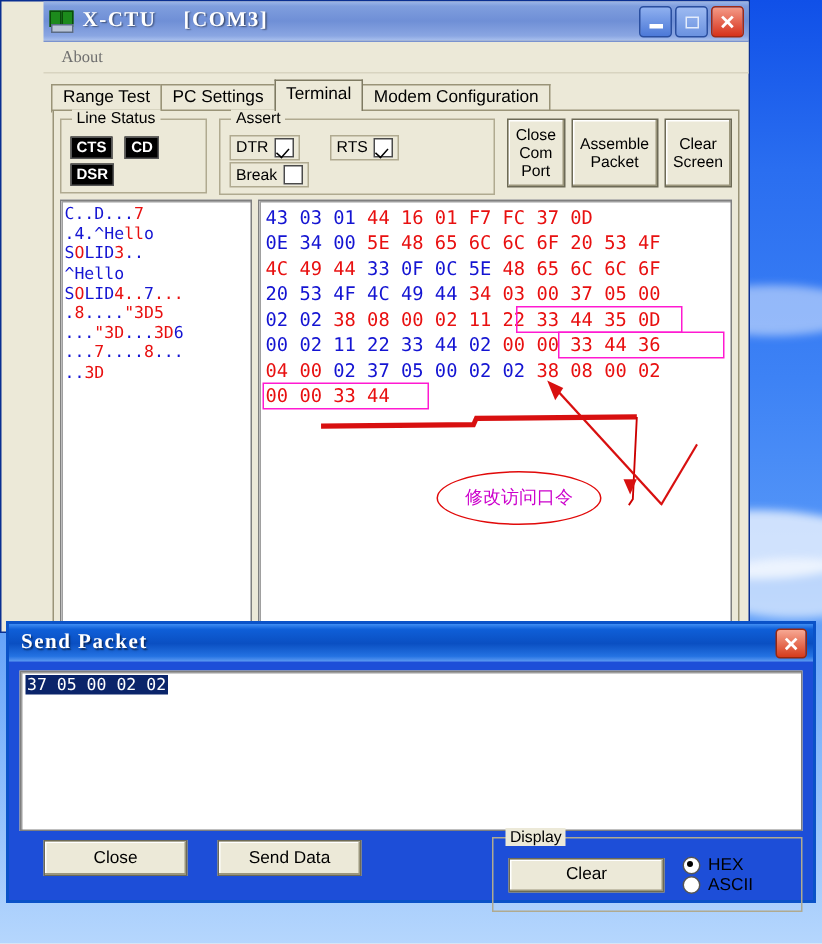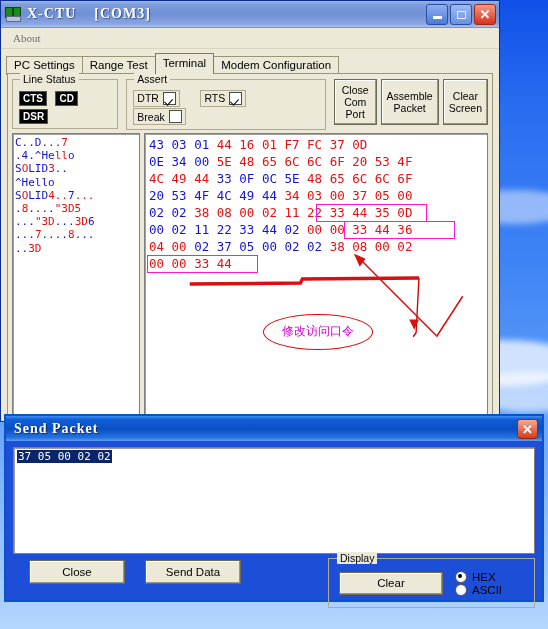--- a/index.html
+++ b/index.html
@@ -8,21 +8,21 @@
     font-family:"Liberation Sans", sans-serif;
     background:linear-gradient(to bottom,#1050e8 0%,#2a6ef0 18%,#3d82f5 40%,#5b9bf8 62%,#86b9fb 80%,#b5d6fd 100%);
   }
   
   .cloud{position:absolute;background:rgba(255,255,255,.85);border-radius:50%;filter:blur(3px);}
   #desk-wall{position:absolute;inset:0;overflow:hidden;}
 
   
   #xctu-window{
     position:absolute;left:0;top:0;width:500px;height:422px;
-    background:#ece9d8;border:1px solid #0a2f91;box-sizing:border-box;
+    background:#ece9d8;border:1px solid #0a2f91;box-sizing:border-box;padding-left:28px;
   }
   #title-bar{
     height:26px;background:linear-gradient(to bottom,#9cb6e8 0%,#7f9ede 12%,#6f8fd6 50%,#8aa6e2 88%,#a9c0ee 100%);
     display:flex;align-items:center;padding:0 2px 0 4px;position:relative;
     border-bottom:1px solid #7a93cf;
   }
   #app-icon{width:16px;height:14px;position:relative;margin-right:6px;flex:0 0 auto;}
   #app-icon i{position:absolute;width:6px;height:9px;background:#1c8a1c;border:1px solid #0a4d0a;top:0;}
   #app-icon i:nth-child(1){left:0;}
   #app-icon i:nth-child(2){left:8px;}
@@ -151,22 +151,22 @@
         </span>
       <span class="wbtn close">✕</span>
     </span>
   </div>
 
   <div id="menu-bar">
     <span class="mi">About</span>
   </div>
 
   <div id="tab-strip">
+    <span class="tab">Range Test</span>
     <span class="tab">PC Settings</span>
-    <span class="tab">Range Test</span>
     <span class="tab active">Terminal</span>
     <span class="tab">Modem Configuration</span>
     <span id="tab-underline"></span>
   </div>
 
   <div id="tab-body">
 
     <div id="toolbar">
 
       <div class="gbox" style="padding-top:8px;">

